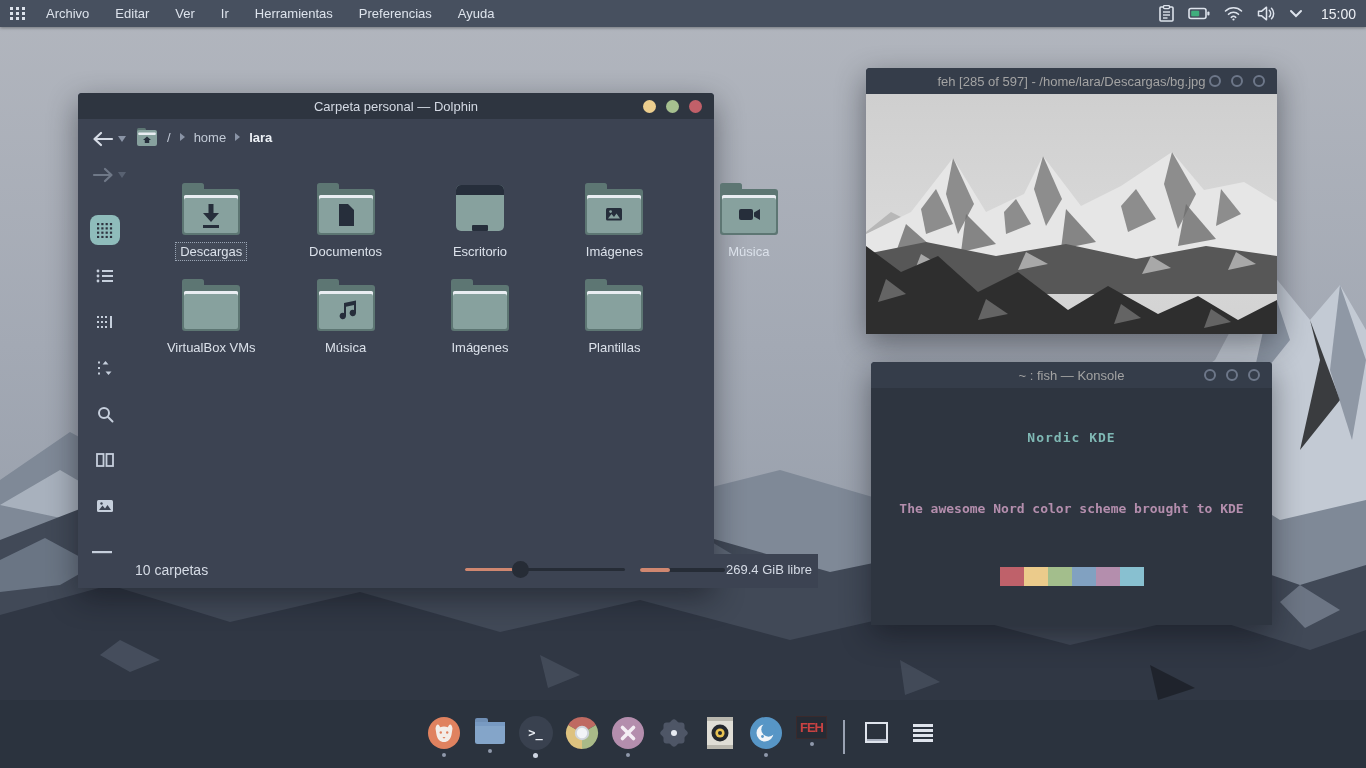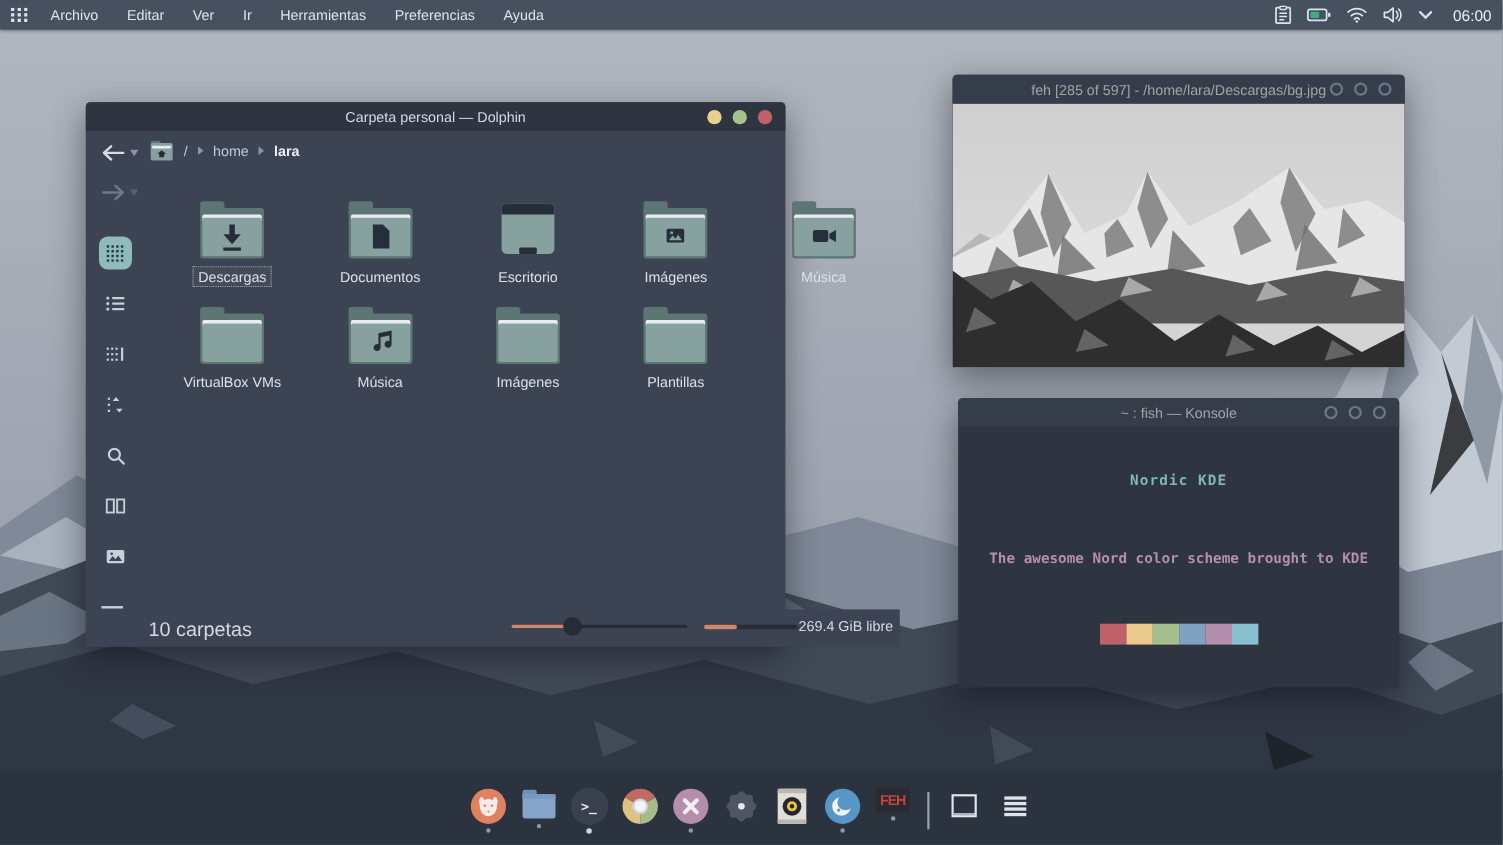--- a/index.html
+++ b/index.html
@@ -44,21 +44,21 @@
   .side-tools { position:absolute; left:8px; top:96px; width:38px; display:flex; flex-direction:column; align-items:center; gap:16px; }
   .tool-btn { width:30px; height:30px; display:flex; align-items:center; justify-content:center; border-radius:8px; }
   .tool-btn.selected { background:#8fbcbb; }
   .side-burger { position:absolute; left:14px; top:432px; }
   .folder-grid { position:absolute; left:66px; top:62px; width:672px;
     display:grid; grid-template-columns:repeat(5,1fr); row-gap:16px; }
   .folder-item { display:flex; flex-direction:column; align-items:center; }
   .folder-label { margin-top:3px; font-size:13px; color:#dbe1ea; padding:1px 4px; border:1px dotted transparent; }
   .folder-item.selected .folder-label { border-color:#9aa5b5; background:rgba(255,255,255,.04); }
   .statusbar { position:absolute; left:0; bottom:0; width:740px; height:34px; background:#3c4352; }
-  .status-left { position:absolute; left:57px; top:8px; font-size:18px; color:#d5dbe5; }
+  .status-left { position:absolute; left:57px; top:8px; font-size:14px; color:#d5dbe5; }
   .zoom-slider { position:absolute; left:387px; top:14px; width:160px; height:3px; background:#262c36; border-radius:2px; }
   .zoom-fill { position:absolute; left:0; top:0; height:3px; width:48px; background:#d08770; border-radius:2px; }
   .zoom-knob { position:absolute; left:47px; top:-7px; width:17px; height:17px; border-radius:50%; background:#262c36; }
   .disk-bar { position:absolute; left:562px; top:14px; width:85px; height:4px; background:#262c36; border-radius:2px; }
   .disk-fill { position:absolute; left:0; top:0; height:4px; width:30px; background:#d08770; border-radius:2px; }
   .status-right { position:absolute; right:6px; top:8px; font-size:13px; color:#d5dbe5;margin-left:20px; }
 
   
   .feh { left:866px; top:68px; width:411px; height:265px; background:#353d4a; }
   .feh-image { width:411px; height:240px; display:block; }
@@ -219,21 +219,21 @@
         <svg width="18" height="15" viewBox="0 0 18 15">
             <path d="M1.5 5.2 h3.2 L9.5 1.2 v12.6 L4.7 9.8 H1.5 z" fill="none" stroke="#dde3ec" stroke-width="1.5" stroke-linejoin="round"></path>
             <path d="M12.3 4.2 a4.6 4.6 0 0 1 0 6.6 M14.5 2.2 a7.6 7.6 0 0 1 0 10.6" fill="none" stroke="#dde3ec" stroke-width="1.5" stroke-linecap="round"></path>
           </svg>
       </span>
       <span class="tray-icon">
         <svg width="14" height="9" viewBox="0 0 14 9" fill="none" stroke="#dde3ec" stroke-width="2" stroke-linecap="round">
             <path d="M2 2 l5 5 5 -5"></path>
           </svg>
       </span>
-      <span class="clock">06:00</span>
+      <span class="clock">15:00</span>
     </div>
   </div>
 
   <div class="window dolphin">
     <div class="titlebar">
       <span class="title-text">Carpeta personal — Dolphin</span>
       <div class="tb-buttons">
         <div class="tb-btn min"></div>
         <div class="tb-btn max"></div>
         <div class="tb-btn close"></div>

